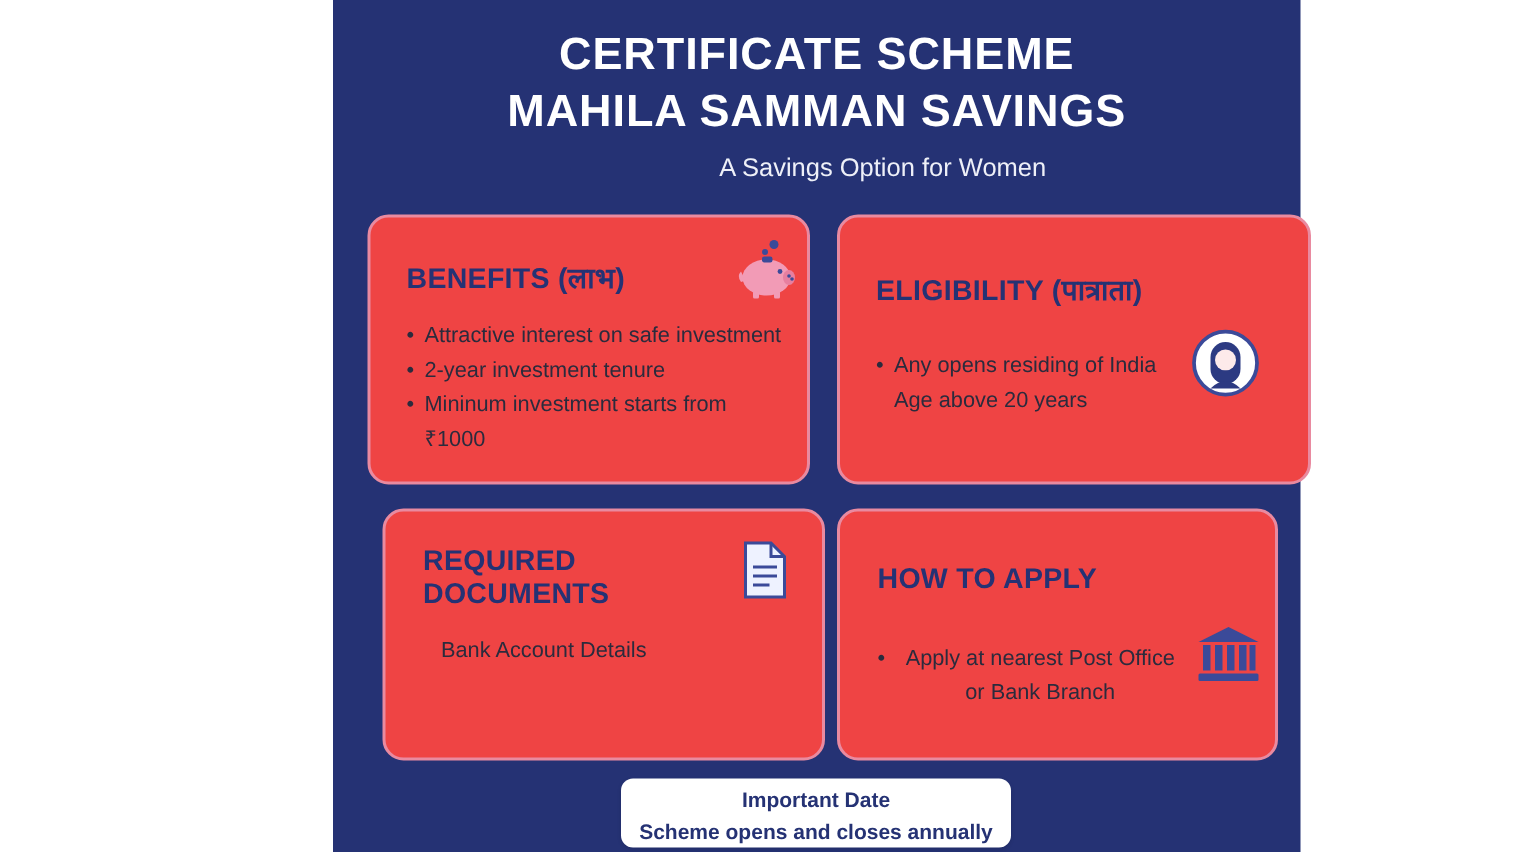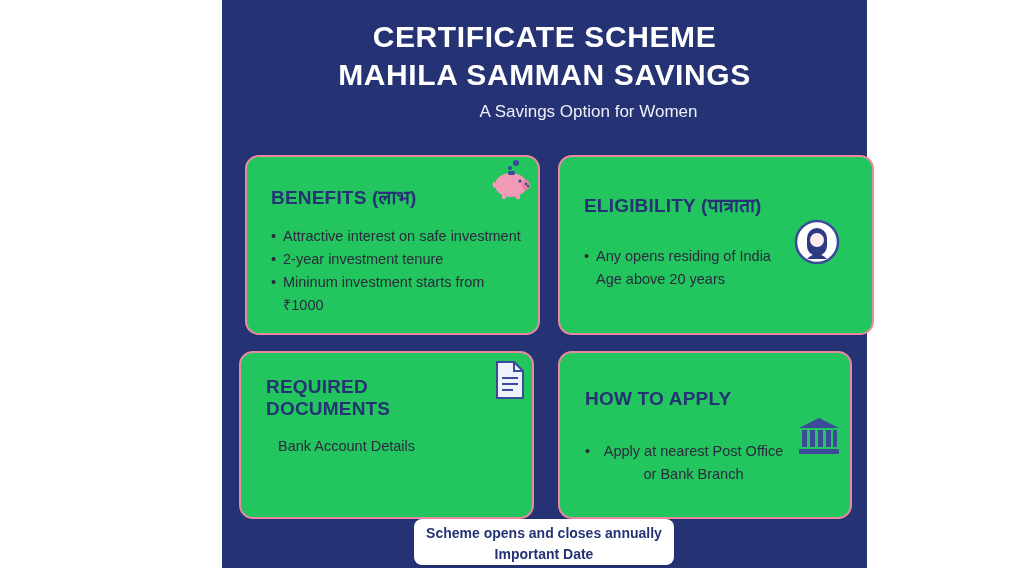--- a/index.html
+++ b/index.html
@@ -65,25 +65,24 @@
     width: 645px;
     text-align: center;
     color: #eef0f8;
     font-size: 17px;
     font-weight: normal;
     padding-left: 44px;
   }
 
   .card {
     position: absolute;
-    background: #22c55e;
+    background: #ef4444;
     border: 2px solid #e98aa0;
     border-radius: 14px;
     box-sizing: border-box;
-    margin-top: 12px;
   }
   .card-title {
     color: #253274;
     font-size: 19px;
     font-weight: bold;
     letter-spacing: 0.2px;
   }
   .card-body {
     color: #2b2b3d;
     font-size: 14.5px;
@@ -110,21 +109,21 @@
   #card-benefits { left: 245px; top: 143px; width: 295px; height: 180px; }
   #card-benefits .card-title { position: absolute; left: 24px; top: 27px; }
   #card-benefits .card-body { position: absolute; left: 24px; top: 68px; width: 255px; }
 
   
   #card-eligibility { left: 558px; top: 143px; width: 316px; height: 180px; }
   #card-eligibility .card-title { position: absolute; left: 24px; top: 35px; }
   #card-eligibility .card-body { position: absolute; left: 24px; top: 88px; width: 210px; }
 
   
-  #card-documents { left: 239px; top: 339px; width: 295px; height: 168px; }
+  #card-documents { left: 255px; top: 339px; width: 295px; height: 168px; }
   #card-documents .card-title { position: absolute; left: 25px; top: 23px; width: 230px; }
   #card-documents .card-body { position: absolute; left: 25px; top: 82px; width: 262px; }
 
   
   #card-apply { left: 558px; top: 339px; width: 294px; height: 168px; text-align: center; }
   #card-apply .card-title { position: absolute; left: 25px; top: 35px; }
   #card-apply .card-body { position: absolute; left: 25px; top: 87px; width: 205px; }
 
   
   #footer-note {
@@ -252,17 +251,17 @@
       <rect x="6" y="15" width="5" height="17" fill="#3b4a99"></rect>
       <rect x="14" y="15" width="5" height="17" fill="#3b4a99"></rect>
       <rect x="22" y="15" width="5" height="17" fill="#3b4a99"></rect>
       <rect x="30" y="15" width="5" height="17" fill="#3b4a99"></rect>
       <rect x="37" y="15" width="4" height="17" fill="#3b4a99"></rect>
       <rect x="3" y="34" width="40" height="5" rx="1" fill="#3b4a99"></rect>
     </svg>
   </div>
 
   <div id="footer-note">
+    <div>Important Date</div>
     <div>Scheme opens and closes annually</div>
-    <div>Important Date</div>
   </div>
 
 </div>
 
 </body></html>

